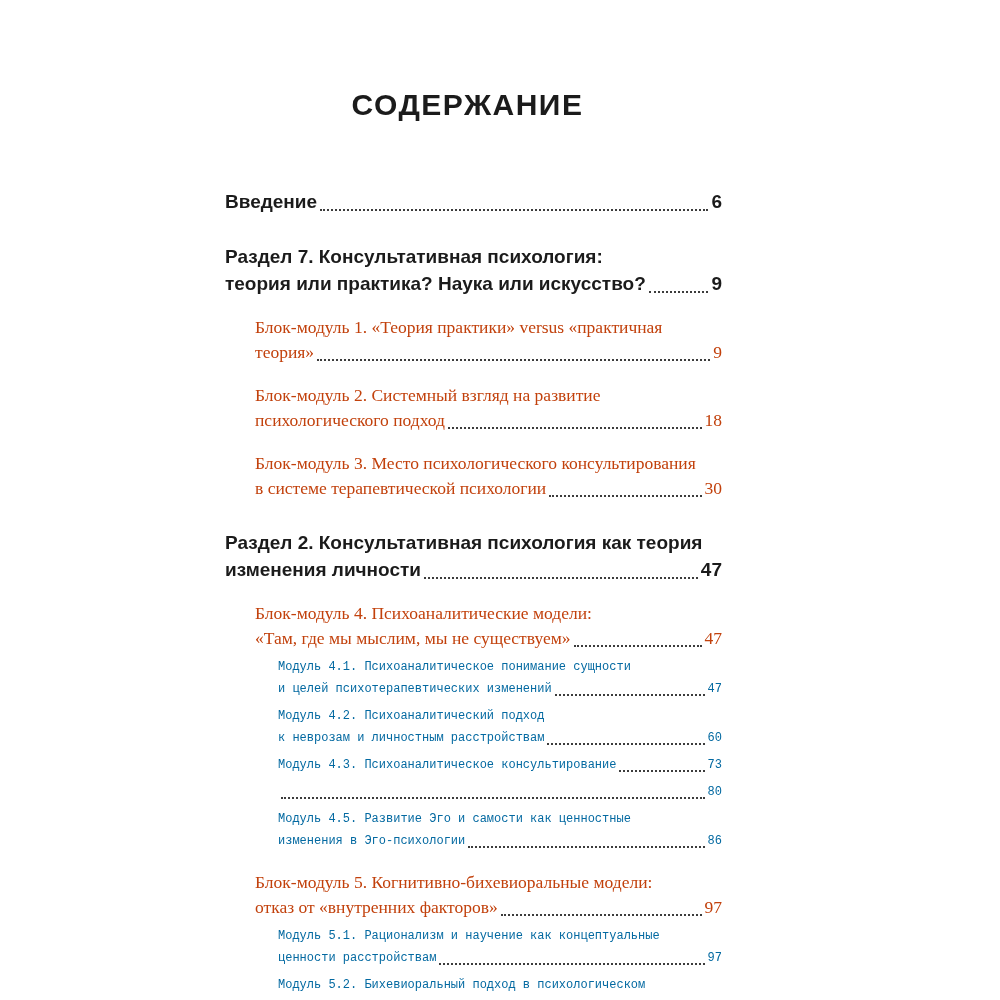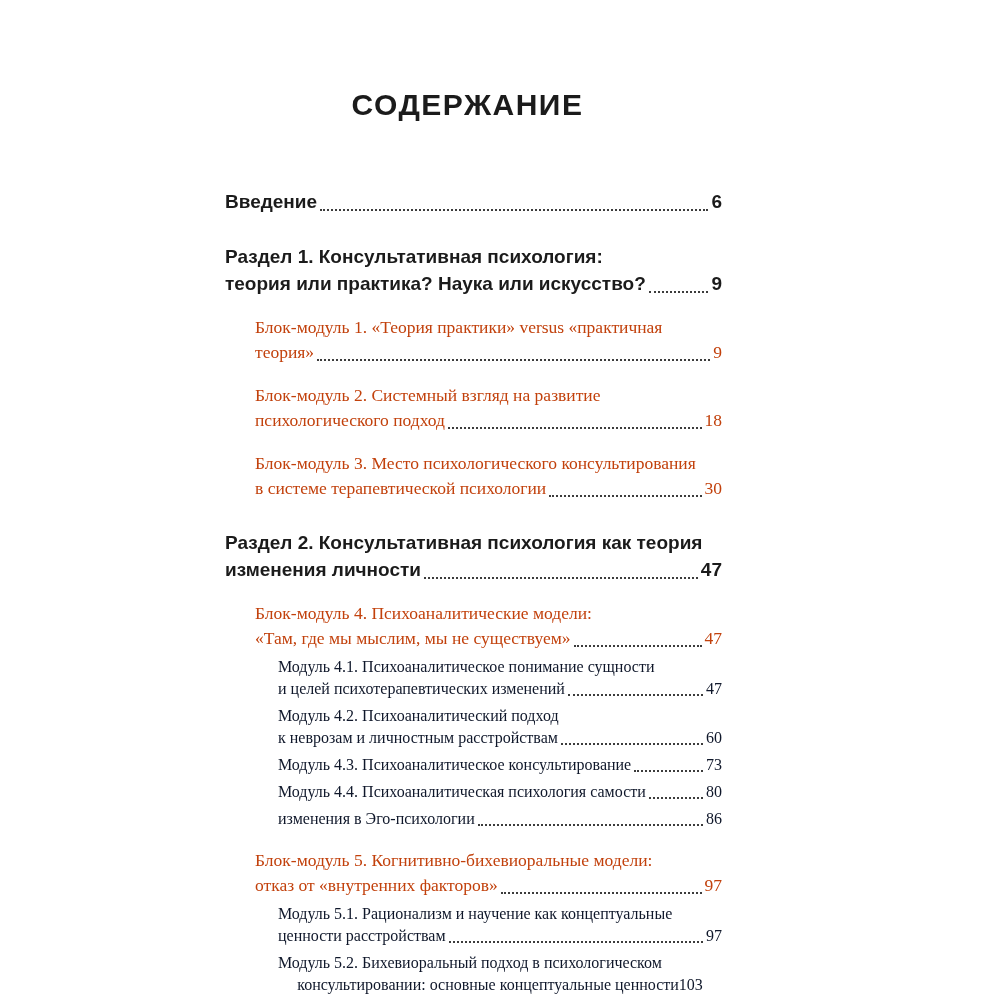--- a/index.html
+++ b/index.html
@@ -57,44 +57,44 @@
   }
   .entry.lvl1 {
     font-family: "Liberation Serif", serif;
     font-size: 17.5px;
     line-height: 25px;
     color: #c2410c;
     margin-top: 18px;
     padding-left: 30px;
   }
   .entry.lvl2 {
-    font-family: Liberation Serif, serif;
-    font-size: 16px;
+    font-family: Liberation Mono, monospace;
+    font-size: 12px;
     line-height: 22px;
-    color: #0f172a;
+    color: #0369a1;
     margin-top: 5px;
     padding-left: 53px;
   }
   .entry:first-child { margin-top: 0; }
 </style>
 </head>
 <body>
 
 <div class="page">
   <h1 class="title">СОДЕРЖАНИЕ</h1>
   <div class="toc" id="toc">
       <div class="entry lvl0">
         <div class="line last">
           <span class="text">Введение</span>
           <span class="leader"></span>
           <span class="pagenum">6</span>
         </div>
       </div>
       <div class="entry lvl0">
-        <div class="line">Раздел 1. Консультативная психология:</div>
+        <div class="line">Раздел 7. Консультативная психология:</div>
         <div class="line last">
           <span class="text">теория или практика? Наука или искусство?</span>
           <span class="leader"></span>
           <span class="pagenum">9</span>
         </div>
       </div>
       <div class="entry lvl1">
         <div class="line">Блок-модуль 1. «Теория практики» versus «практичная</div>
         <div class="line last">
           <span class="text">теория»</span>
@@ -152,26 +152,26 @@
       </div>
       <div class="entry lvl2">
         <div class="line last">
           <span class="text">Модуль 4.3. Психоаналитическое консультирование</span>
           <span class="leader"></span>
           <span class="pagenum">73</span>
         </div>
       </div>
       <div class="entry lvl2">
         <div class="line last">
-          <span class="text">Модуль 4.4. Психоаналитическая психология самости </span>
           <span class="leader"></span>
           <span class="pagenum">80</span>
         </div>
       </div>
       <div class="entry lvl2">
+        <div class="line">Модуль 4.5. Развитие Эго и самости как ценностные</div>
         <div class="line last">
           <span class="text">изменения в Эго-психологии</span>
           <span class="leader"></span>
           <span class="pagenum">86</span>
         </div>
       </div>
       <div class="entry lvl1">
         <div class="line">Блок-модуль 5. Когнитивно-бихевиоральные модели:</div>
         <div class="line last">
           <span class="text">отказ от «внутренних факторов»</span>

